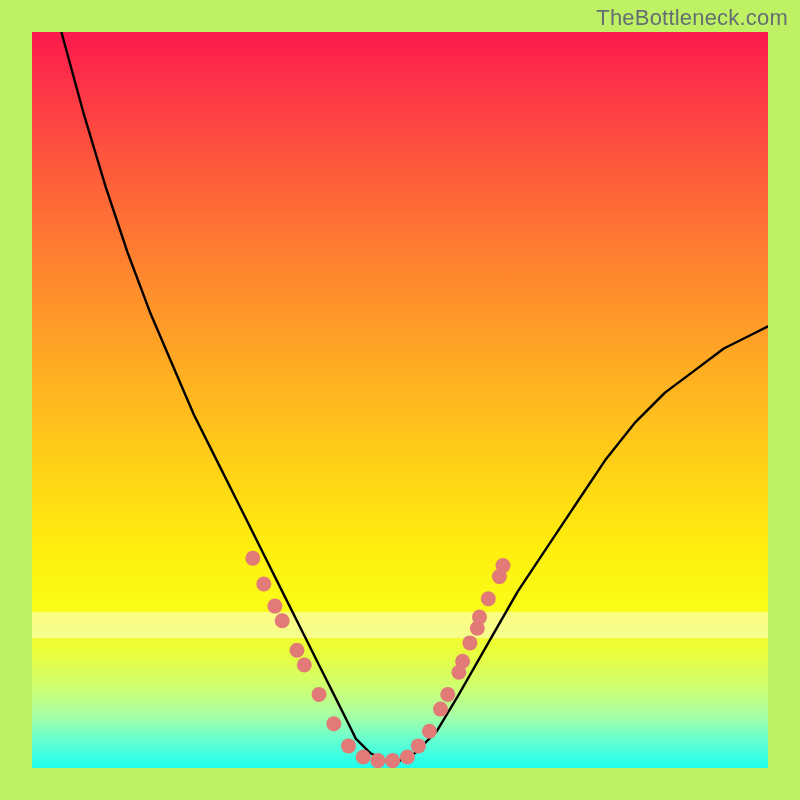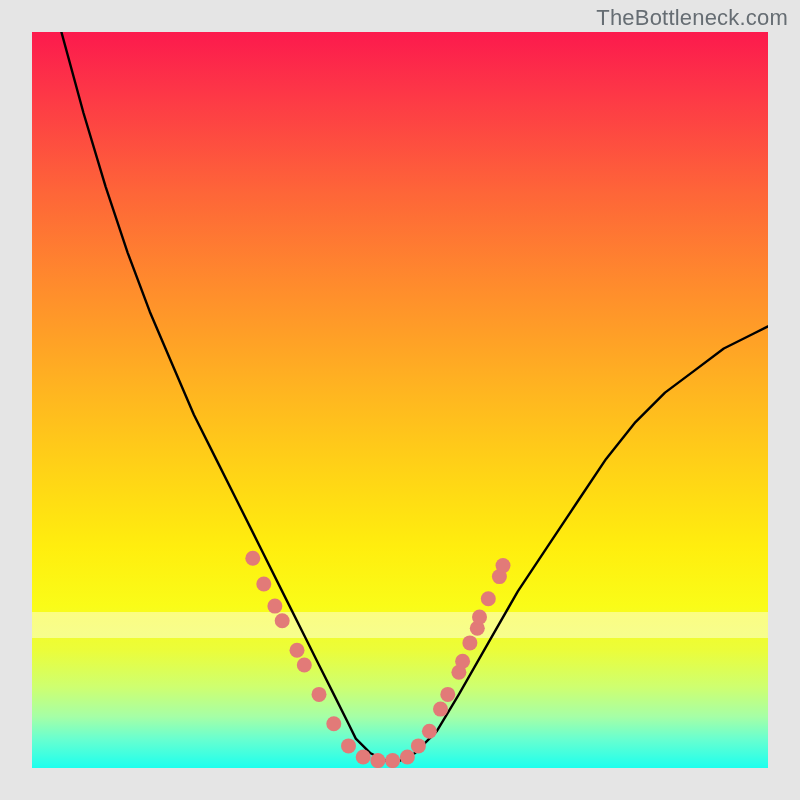--- a/index.html
+++ b/index.html
@@ -10,21 +10,21 @@
     background: #000;
     overflow: hidden;
     font-family: Arial, Helvetica, sans-serif;
   }
   .frame {
     position: absolute;
     left: 0;
     top: 0;
     width: 800px;
     height: 800px;
-    background: #e5e5e5;
+    background: #bef264;
   }
   .plot {
     position: absolute;
     left: 32px;
     top: 32px;
     width: 736px;
     height: 736px;
     overflow: hidden;
   }
   .gradient {

